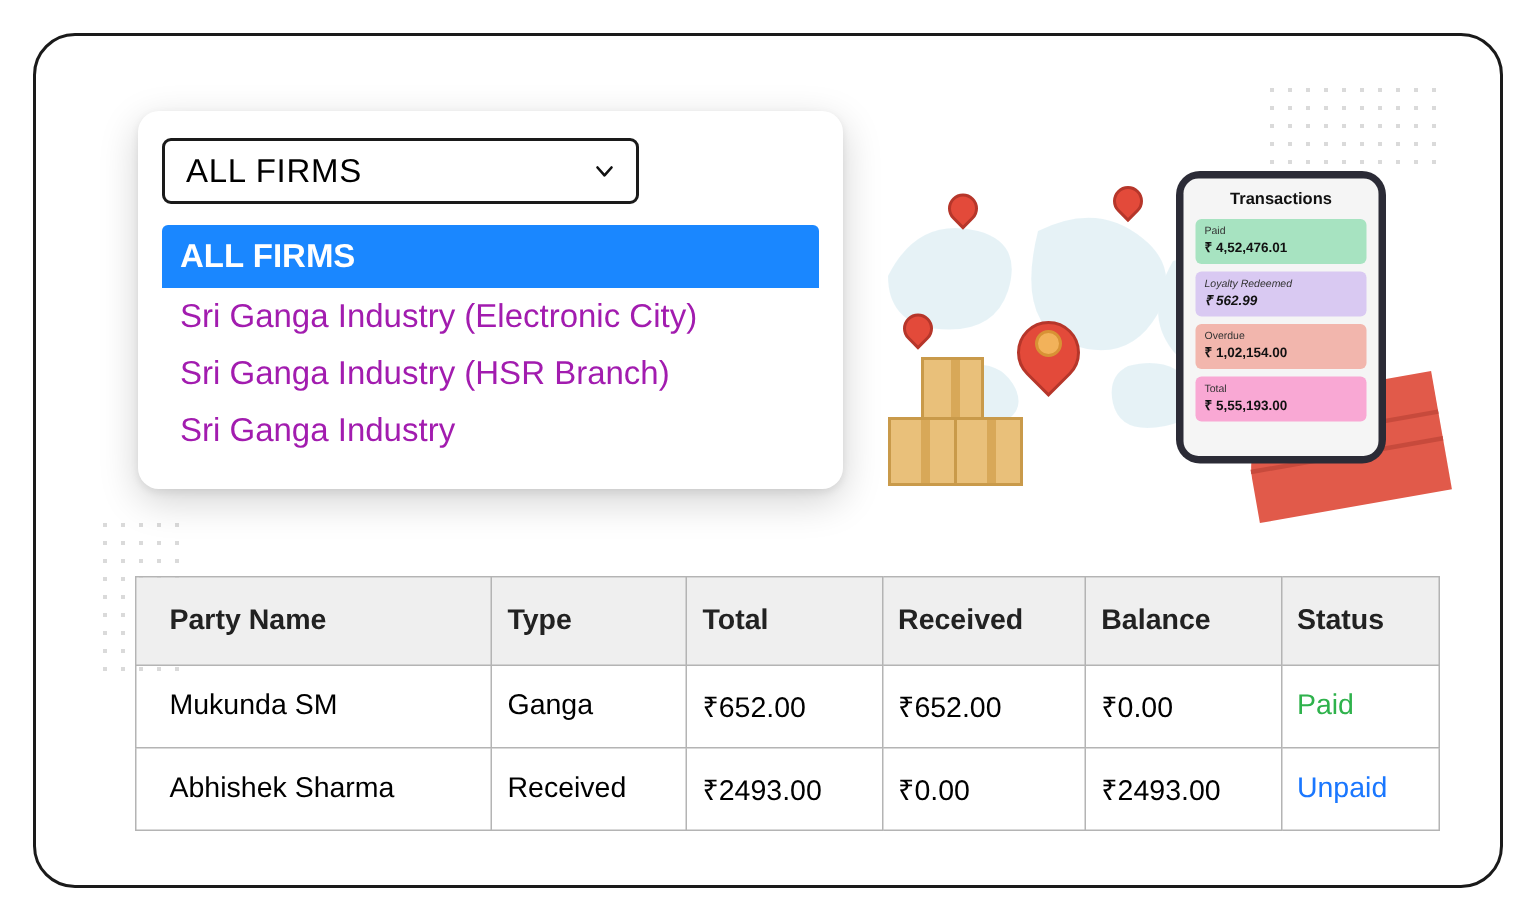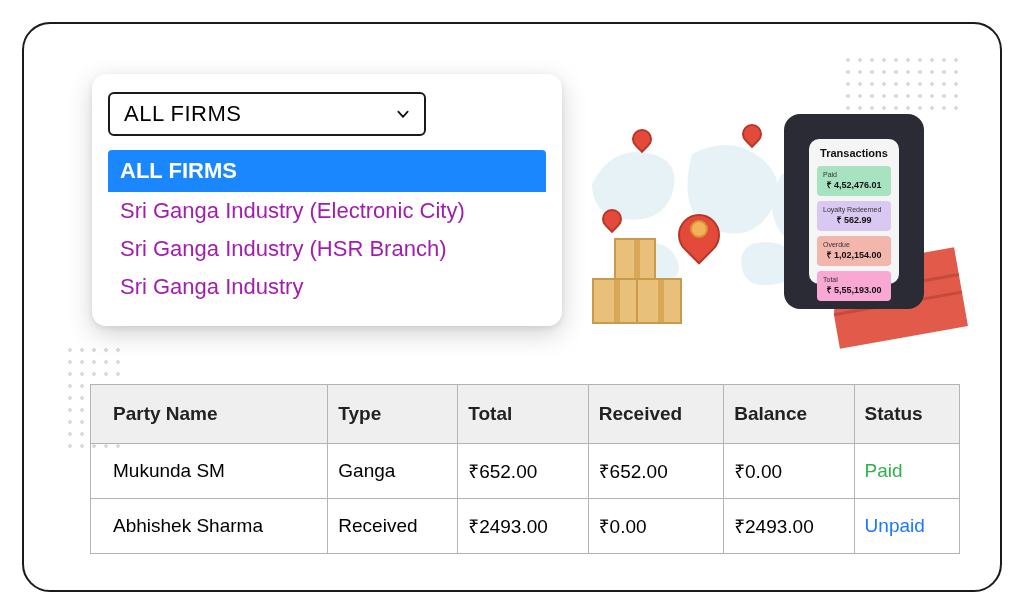--- a/index.html
+++ b/index.html
@@ -134,36 +134,36 @@
     position: absolute;
     right: 0; bottom: 0;
     width: 200px; height: 210px;
   }
   .phone {
     position: absolute;
     right: 28px; top: 0;
     width: 140px; height: 195px;
     background: #2b2b36;
     border-radius: 16px;
-    padding: 25px;
+    padding: 5px;
   }
   .screen {
     background: #f5f5f5;
     border-radius: 10px;
     width: 100%; height: 100%;
     padding: 8px 8px;
     font-size: 8px;
     display: flex; flex-direction: column; gap: 5px;
   }
   .scr-title { font-size: 11px; font-weight: 700; text-align:center; color:#111; margin-bottom: 2px;}
   .scr-card { border-radius: 4px; padding: 5px 6px; }
   .scr-label { font-size: 7px; color:#333; }
-  .scr-val { font-size: 9px; font-weight: 700; color:#111;text-align:center; }
+  .scr-val { font-size: 9px; font-weight: 700; color:#111; }
   .c-green { background:#a7e3c1; }
-  .c-purple { background:#d9c9f2; }
+  .c-purple { background:#d9c9f2;font-style:italic; }
   .c-red { background:#f2b6ad; }
   .c-yellow { background:#f9a8d4; }
   .hand {
     position: absolute;
     right: 0px; bottom: -4px;
     width: 170px; height: 110px;
   }
   .sleeve {
     position:absolute; right:-10px; bottom:-10px; width:130px; height:80px;
     background:#e15a4a; border-top-left-radius: 60px 50px;

